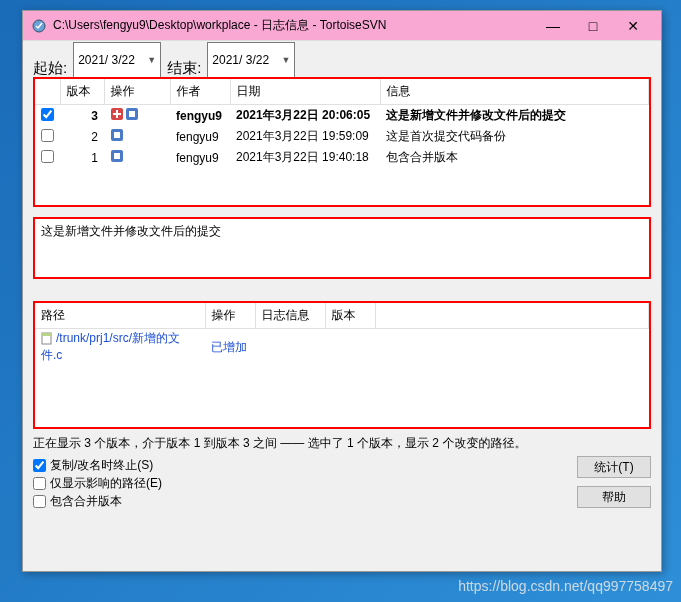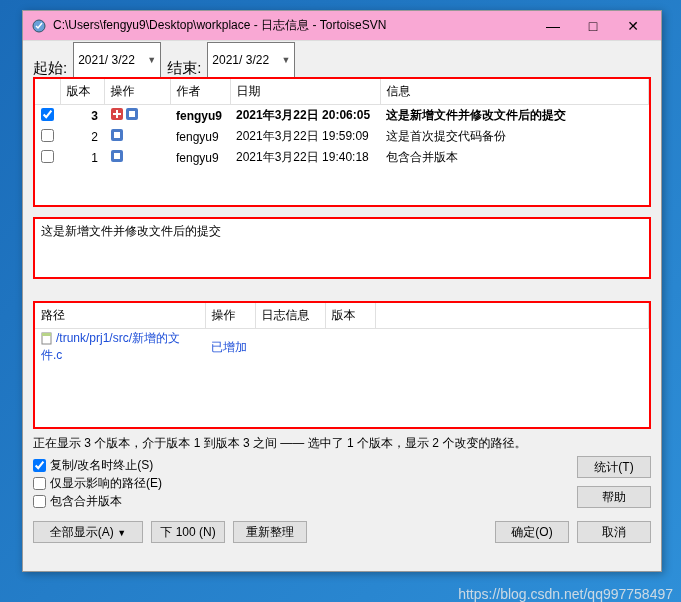--- a/index.html
+++ b/index.html
@@ -34,21 +34,21 @@
 .path-purple { color: #1d4ed8; }
 .file-icon { width: 13px; height: 13px; display: inline-block; vertical-align: middle; margin-right: 2px; }
 .summary { margin-top: 6px; font-size: 12px; }
 .options-row { display: flex; align-items: flex-start; margin-top: 4px; }
 .options-col { flex: 1; }
 .option-line { display: flex; align-items: center; gap: 4px; font-size: 12px; margin: 1px 0; }
 .btn { min-width: 74px; height: 22px; border: 1px solid #adadad; background: #e1e1e1; font-size: 12px; cursor: pointer; padding: 0 8px; }
 .bottom-btns { display: flex; gap: 8px; margin-top: 10px; align-items: center; }
 .bottom-btns .spacer-flex { flex: 1; }
 .right-btns { display: flex; flex-direction: column; gap: 8px; align-items: flex-end; }
-.watermark { position: absolute; bottom: 0; right: 8px; color: rgba(230,230,230,0.85); font-size: 14px; font-family: Arial; }
+.watermark { position: absolute; bottom: 8px; right: 8px; color: rgba(230,230,230,0.85); font-size: 14px; font-family: Arial; }
 th.col-chk{width:24px}th.col-rev{width:44px}th.col-act{width:66px}th.col-auth{width:60px}th.col-date{width:150px}
 th.pcol-path{width:170px}th.pcol-act{width:50px}th.pcol-copy{width:70px}th.pcol-rev{width:50px}
 </style>
 </head>
 <body>
 
 <div class="window">
   <div class="titlebar">
     <span class="titlebar-icon">
       <svg viewBox="0 0 16 16">
@@ -187,27 +187,17 @@
           <input type="checkbox" class="chk" style="">
           <span>包含合并版本</span>
         </label>
       </div>
       <div class="right-btns">
         <button class="btn">统计(T)</button>
         <button class="btn">帮助</button>
       </div>
     </div>
 
-    <div class="bottom-btns">
-      <button class="btn" style="min-width:110px">
-        <span>全部显示(A)</span> <span style="font-size:9px">▼</span>
-      </button>
-      <button class="btn">下 100 (N)</button>
-      <button class="btn">重新整理</button>
-      <div class="spacer-flex"></div>
-      <button class="btn">确定(O)</button>
-      <button class="btn">取消</button>
-    </div>
 
   </div>
 </div>
 
 <div class="watermark">https://blog.csdn.net/qq997758497</div>
 
 </body></html>

